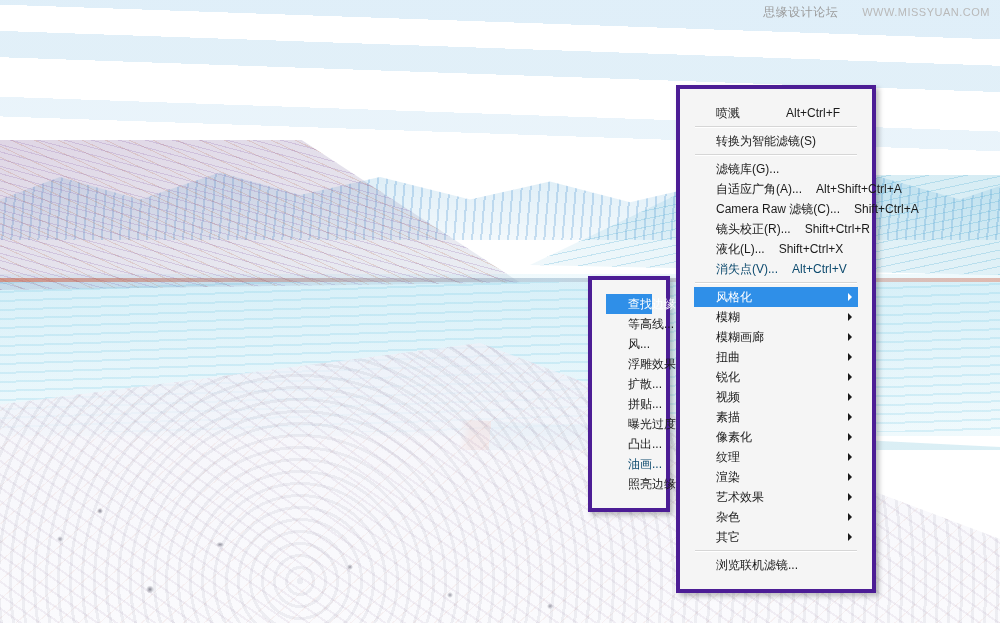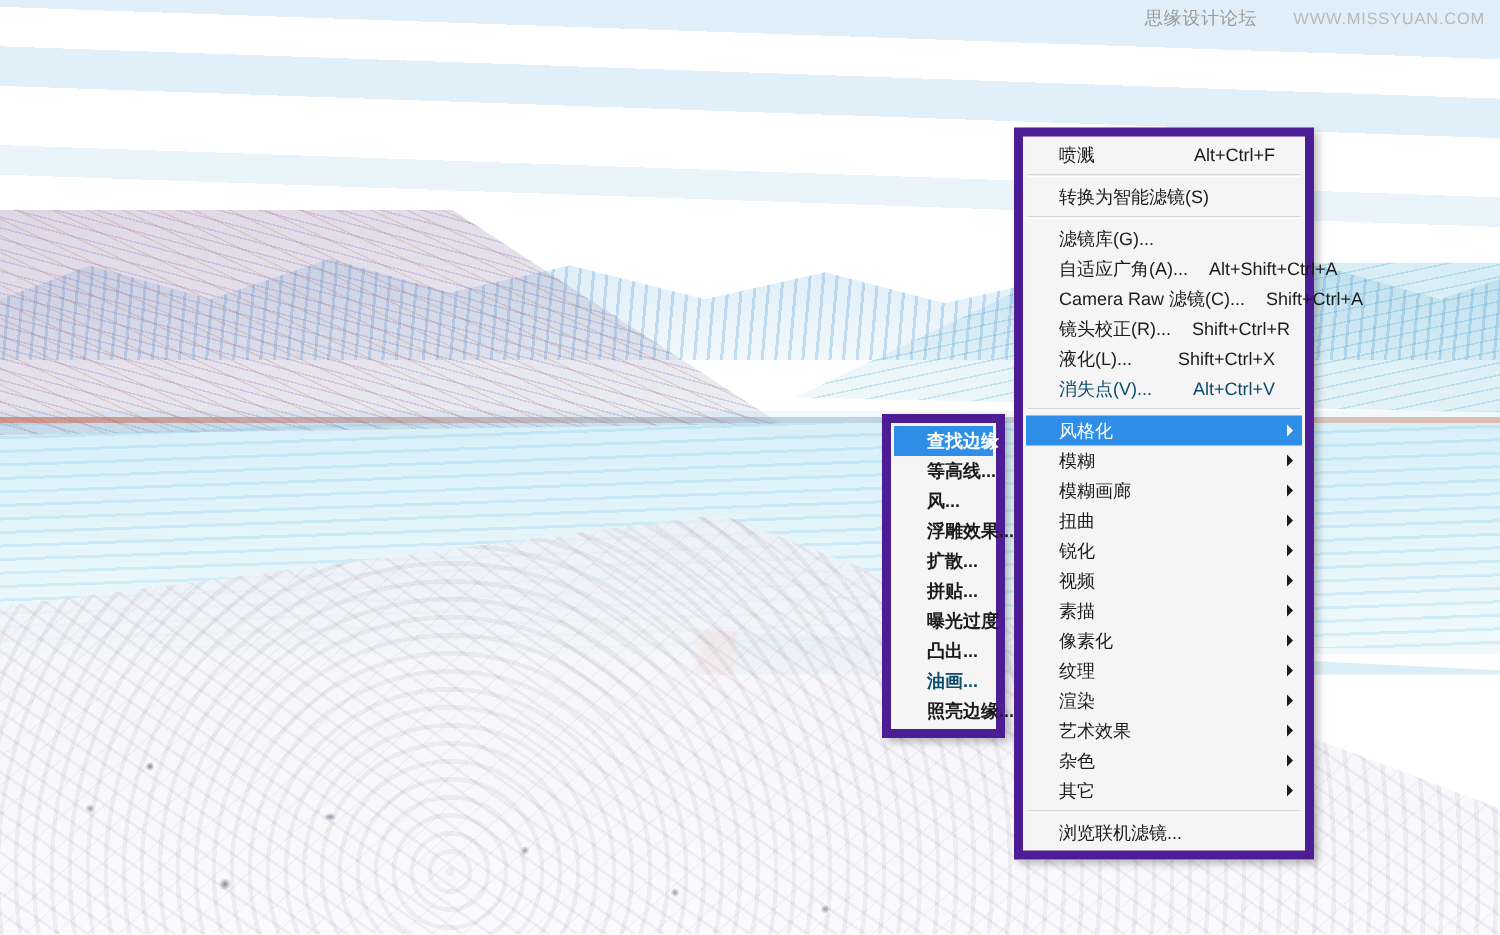--- a/index.html
+++ b/index.html
@@ -70,26 +70,26 @@
     filter: blur(0.6px);
   }
   .watermark {
     position: absolute; top: 4px; right: 10px; color: #b9b9b9; letter-spacing: 0.5px;
     font-size: 11px; display: flex; gap: 24px; align-items: baseline;
   }
   .watermark .cn { font-size: 12px; color: #9a9a9a; font-weight: 500; }
 
   
   .menu {
-    position: absolute; background: #f5f5f5; border: 6px solid #4c1d95;
+    position: absolute; background: #f5f5f5; border: 4px solid #4c1d95;
     box-shadow: 3px 3px 5px rgba(0,0,0,0.25);
-    padding: 2px; user-select: none;
+    padding: 14px; user-select: none;
   }
   .menu-main { left: 676px; top: 85px; width: 200px; }
-  .menu-sub  { left: 588px; top: 276px; width: 82px; font-weight: bold; }
+  .menu-sub  { left: 588px; top: 276px; width: 82px; }
   .mi {
     display: flex; align-items: center; justify-content: space-between;
     height: 20px; padding: 0 18px 0 22px; color: #1b1b1b; white-space: nowrap;
     position: relative;
   }
   .mi.disabled { color: #0c4a6e; text-align: center; }
   .mi.highlight { background: #2f8fe8; color: #ffffff; }
   .mi .sc { color: inherit; margin-left: 14px; }
   .mi .arrow {
     position: absolute; right: 6px; top: 50%; transform: translateY(-50%);

